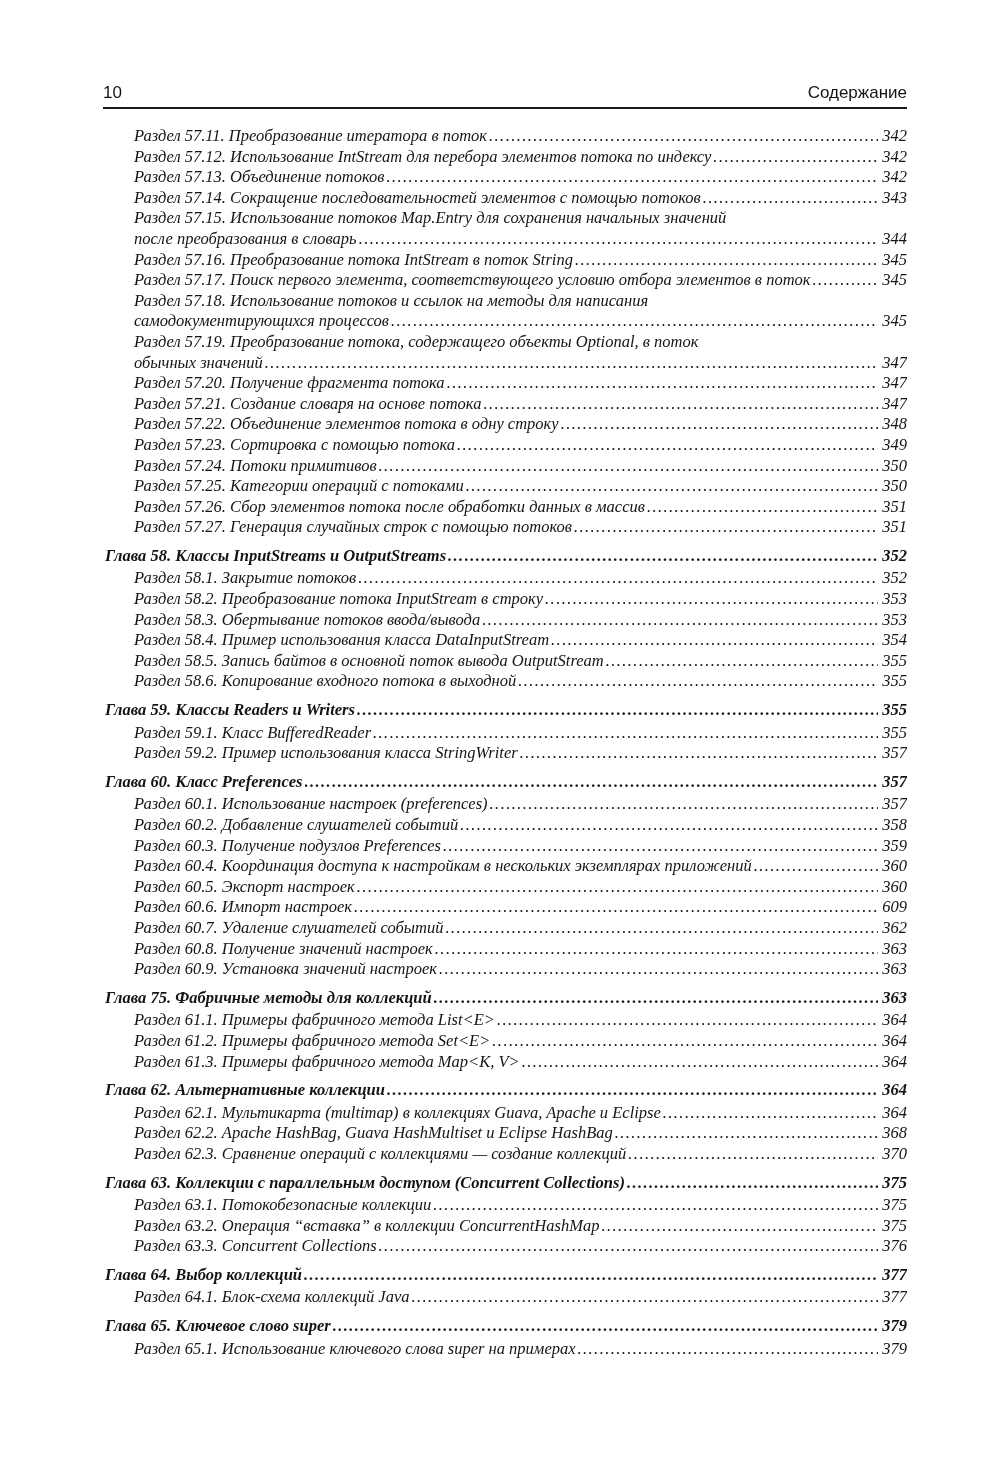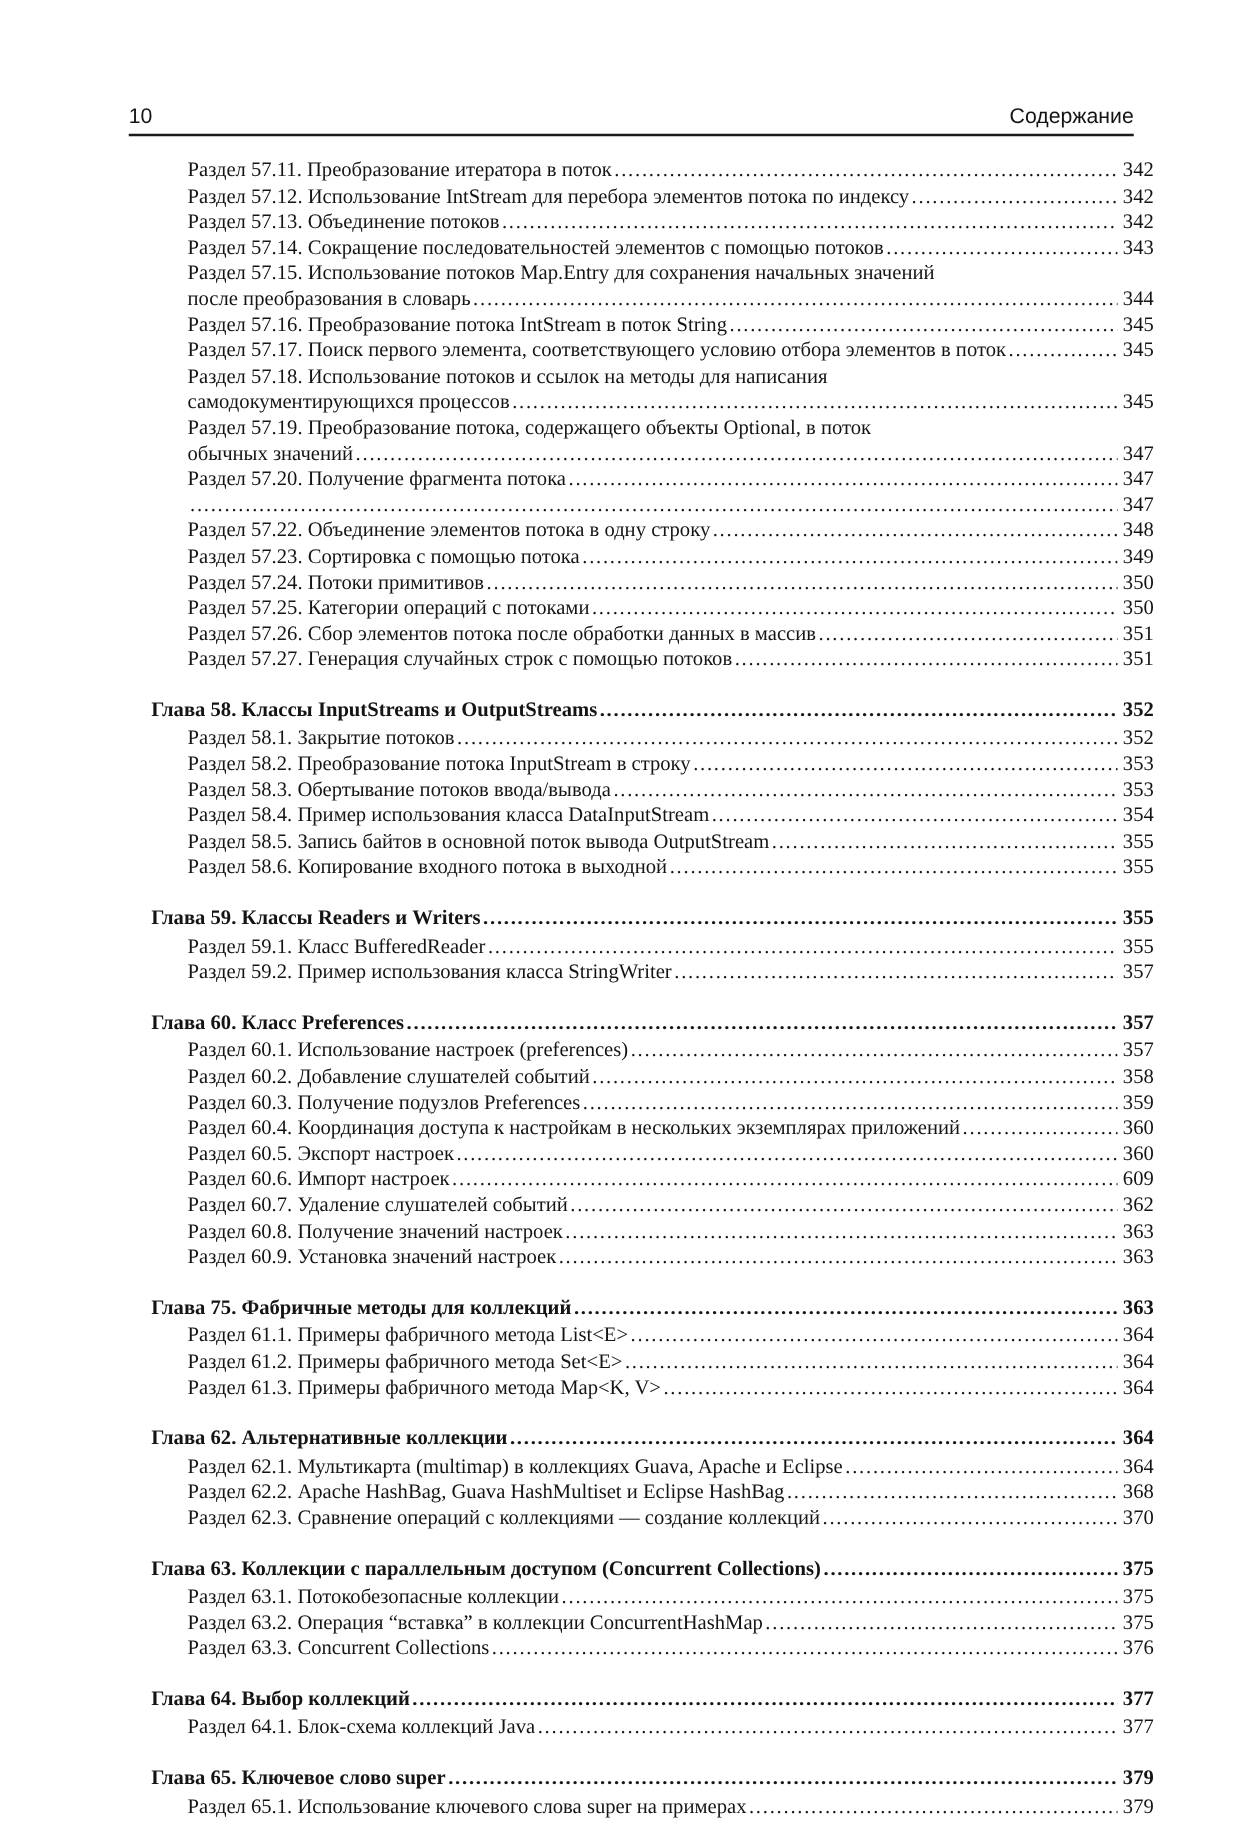--- a/index.html
+++ b/index.html
@@ -27,35 +27,36 @@
     padding-bottom: 5px;
     font-family: "Liberation Sans", sans-serif;
     font-size: 17px;
     line-height: 18px;
   }
   .folio { font-weight: normal; }
   .running-title { font-weight: normal; }
 
   .toc {
     position: absolute;
-    left: 121px;
+    left: 105px;
     top: 126px;
     width: 802px;
+    font-style: italic;
   }
   .toc-row {
     display: flex;
     align-items: baseline;
     font-size: 16.5px;
     line-height: 20.6px;
     overflow: hidden;
   }
   .toc-row.section { padding-left: 29px; }
   .toc-row.chapter {
     font-weight: bold;
-    margin-top: 20px;
+    margin-top: 8px;
     margin-bottom: 2px;
   }
   .title {
     white-space: nowrap;
     flex: 0 0 auto;
   }
   .dots {
     flex: 1 1 auto;
     min-width: 0;
     overflow: hidden;
@@ -134,20 +135,21 @@
         <span class="title">обычных значений</span>
         <span class="dots"></span>
         <span class="pagenum">347</span>
       </div>
       <div class="toc-row section">
         <span class="title">Раздел 57.20. Получение фрагмента потока</span>
         <span class="dots"></span>
         <span class="pagenum">347</span>
       </div>
       <div class="toc-row section">
+        <span class="title">Раздел 57.21. Создание словаря на основе потока</span>
         <span class="dots"></span>
         <span class="pagenum">347</span>
       </div>
       <div class="toc-row section">
         <span class="title">Раздел 57.22. Объединение элементов потока в одну строку</span>
         <span class="dots"></span>
         <span class="pagenum">348</span>
       </div>
       <div class="toc-row section">
         <span class="title">Раздел 57.23. Сортировка с помощью потока</span>

